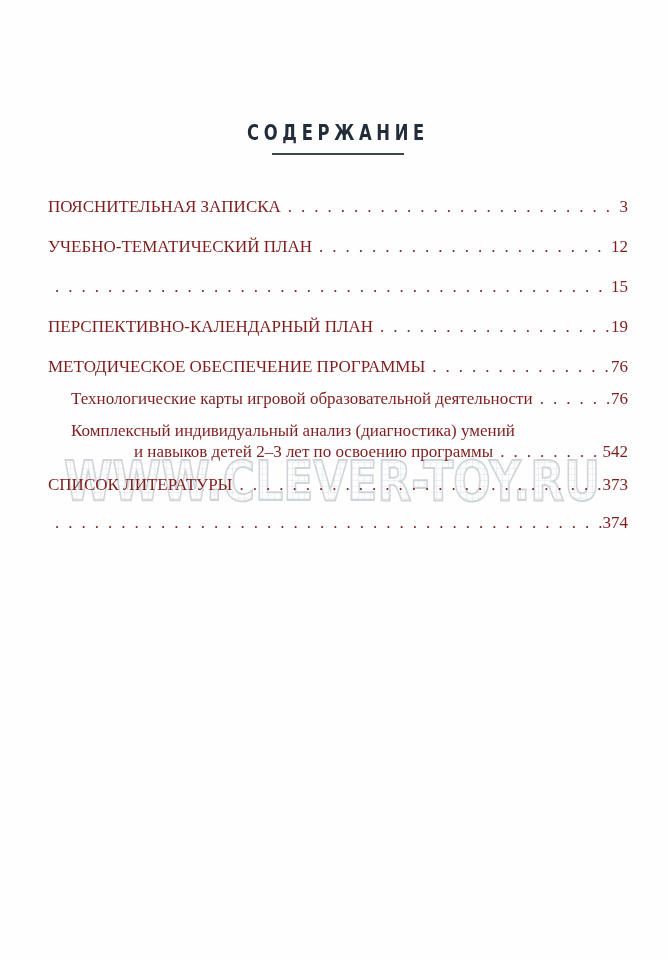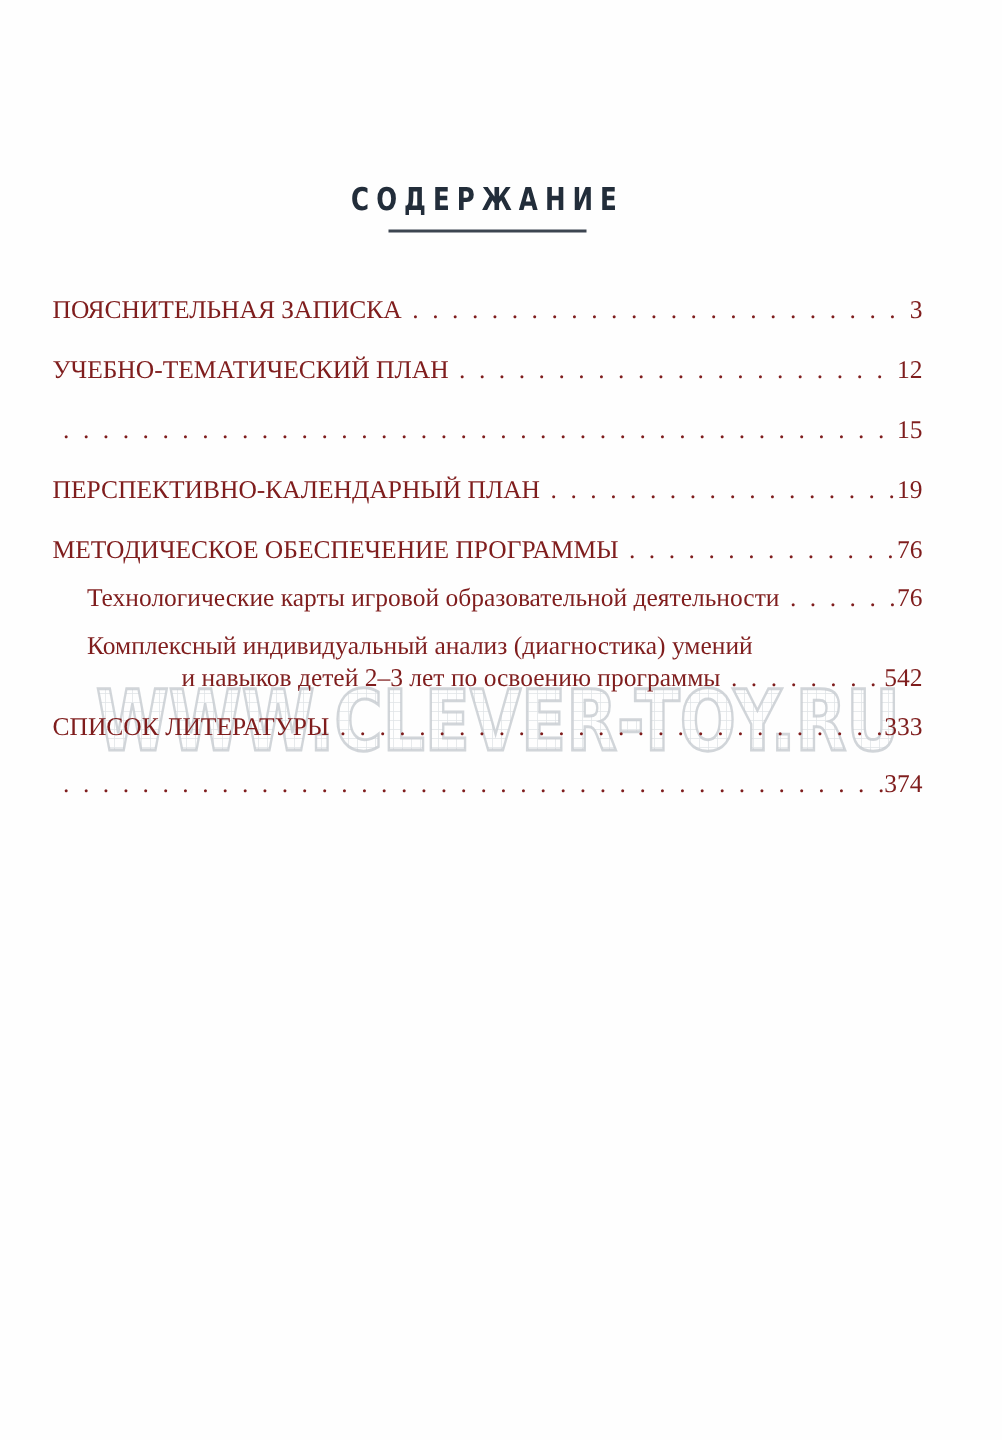--- a/index.html
+++ b/index.html
@@ -20,21 +20,21 @@
     left: 58px;
     top: 444px;
     width: 548px;
     height: 76px;
     z-index: 1;
     opacity: 0.8;
     pointer-events: none;
   }
   .content {
     position: absolute;
-    left: 35px;
+    left: 48px;
     top: 121px;
     width: 580px;
     z-index: 2;
   }
   .page-title {
     margin: 0;
     font-family: "DejaVu Sans", sans-serif;
     font-weight: bold;
     font-size: 21px;
     line-height: 25px;
@@ -150,21 +150,21 @@
           <div class="toc-line wrap-line">
             <span class="toc-label">и навыков детей 2–3 лет по освоению программы</span>
             <span class="dot-leader" aria-hidden="true">........................................................................................................................</span>
             <span class="toc-page-num">542</span>
           </div>
         </div>
         <div class="toc-row mb-xl">
           <div class="toc-line">
             <span class="toc-label">СПИСОК ЛИТЕРАТУРЫ</span>
             <span class="dot-leader" aria-hidden="true">........................................................................................................................</span>
-            <span class="toc-page-num">333</span>
+            <span class="toc-page-num">373</span>
           </div>
         </div>
         <div class="toc-row mb-0">
           <div class="toc-line">
             <span class="dot-leader" aria-hidden="true">........................................................................................................................</span>
             <span class="toc-page-num">374</span>
           </div>
         </div>
       </nav>
   </div>

